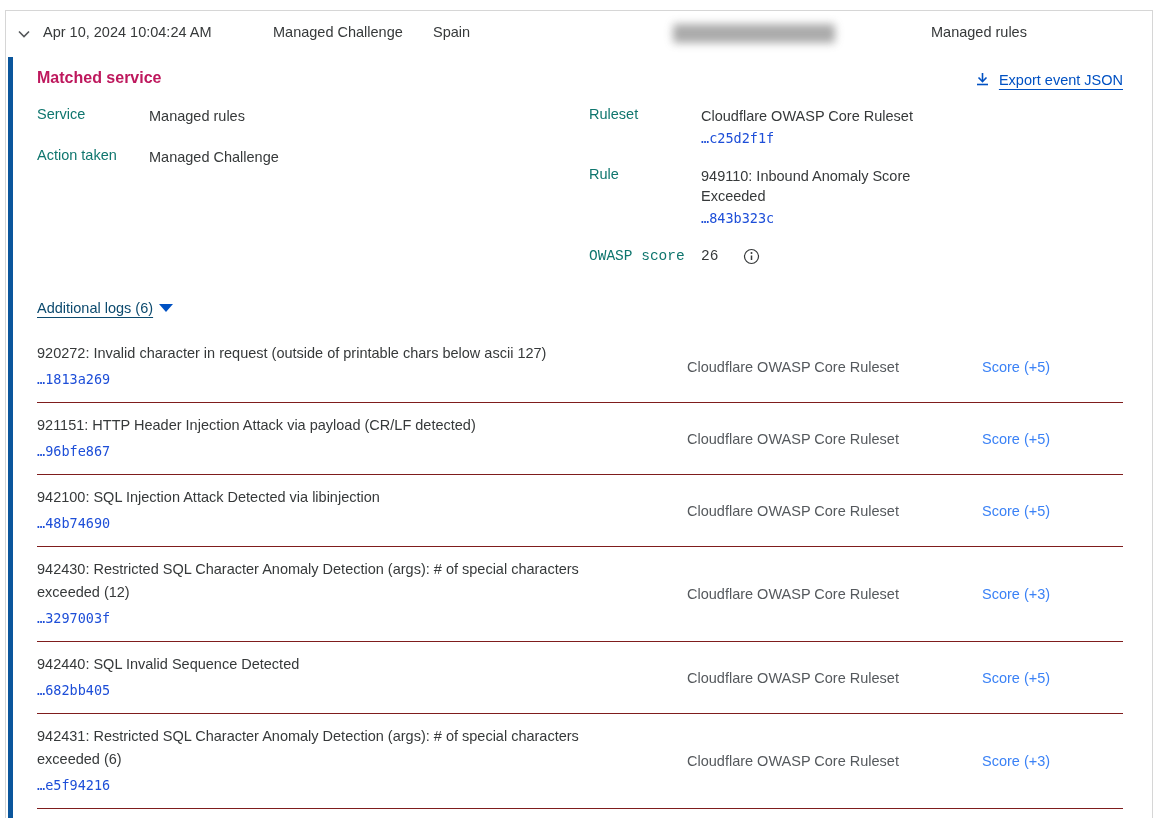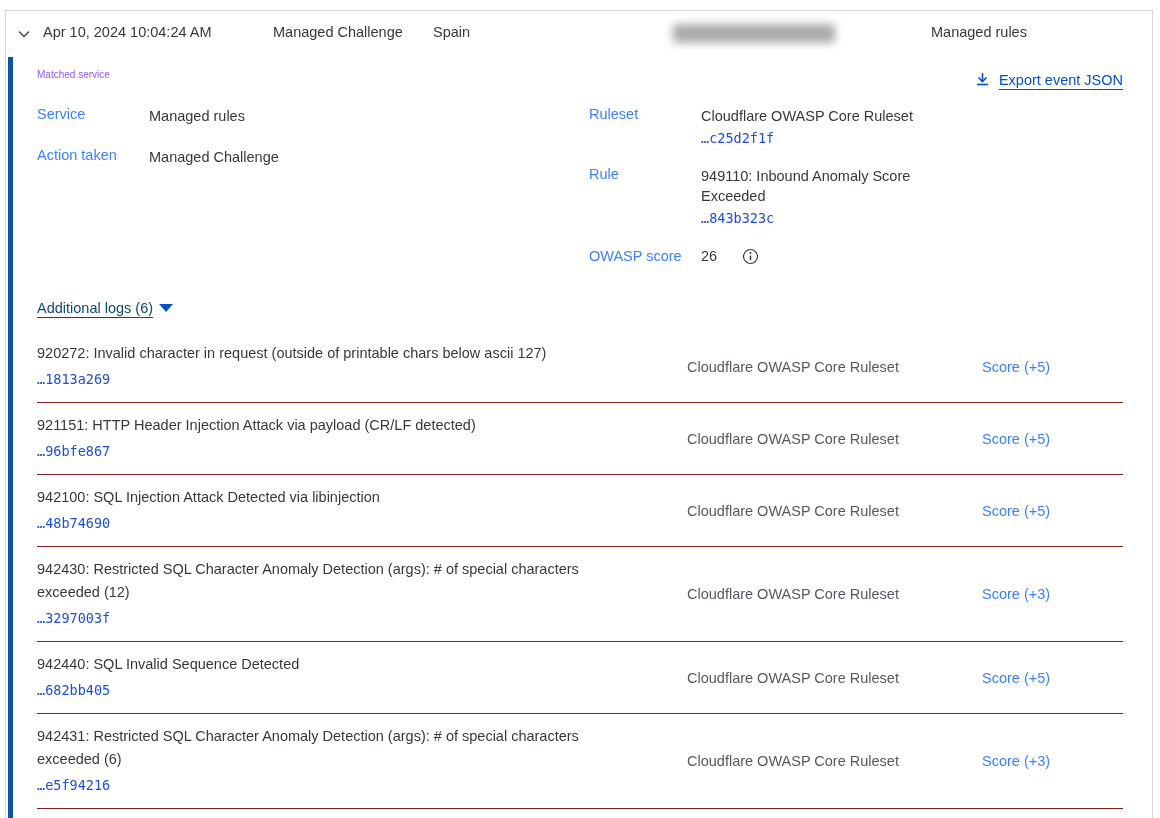--- a/index.html
+++ b/index.html
@@ -51,35 +51,35 @@
     border-left: 5px solid #0b569c;
     border-bottom: 1px solid #d9d9d9;
     padding: 12px 30px 0 24px;
   }
   .detail-head {
     display: flex;
     justify-content: space-between;
     align-items: flex-start;
     margin-bottom: 18px;
   }
-  .detail-head h2 { font-size: 10px; font-weight: 400; color: #8b5cf6; }
+  .detail-head h2 { font-size: 16px; font-weight: 700; color: #be185d; }
   .export {
     display: flex; align-items: center; gap: 8px;
     color: #0051c3; font-size: 14.5px;
     text-decoration: none; cursor: pointer;
     margin-top: 2px;
   }
   .export .lbl { text-decoration: underline; text-underline-offset: 4px; }
   .export svg { display: block; }
   
   .grid { display: flex; }
   .col-left  { width: 552px; flex: 0 0 552px; }
   .col-right { flex: 1; }
   .field { display: flex; margin-bottom: 21px; font-size: 14.5px; }
-  .field .label { width: 112px; flex: 0 0 112px; color: #3b82f6; }
+  .field .label { width: 112px; flex: 0 0 112px; color: #0f766e; }
   .field .valwrap { width: 246px; }
   .field .value { color: #36393a; line-height: 20px; }
   .hash {
     font-family: "DejaVu Sans Mono", monospace;
     font-size: 13.5px;
     color: #1d4ed8;
     line-height: 24px;
   }
   .col-right .field { margin-bottom: 16px; }
   .owasp-val { display: flex; align-items: center; gap: 25px; margin-top: 6px; }
@@ -172,21 +172,21 @@
             <div class="hash">…c25d2f1f</div>
           </span>
         </div>
         <div class="field">
           <span class="label">Rule</span>
           <span class="valwrap">
             <div class="value">949110: Inbound Anomaly Score Exceeded</div>
             <div class="hash">…843b323c</div>
           </span>
         </div>
-        <div class="field" style="margin-top:16px;">
+        <div class="field" style="margin-top:16px;font-family:Liberation Mono, monospace;">
           <span class="label" style="align-self:center;">OWASP score</span>
           <span class="owasp-val" style="margin-top:0;">
             <span class="value">26</span>
             <span class="info-icon">
               <svg width="17" height="17" viewBox="0 0 17 17">
                 <circle cx="8.5" cy="8.5" r="7" fill="none" stroke="#36393a" stroke-width="1.2"></circle>
                 <line x1="8.5" y1="7.5" x2="8.5" y2="12" stroke="#36393a" stroke-width="1.5"></line>
                 <circle cx="8.5" cy="4.9" r="1" fill="#36393a"></circle>
               </svg>
             </span>

